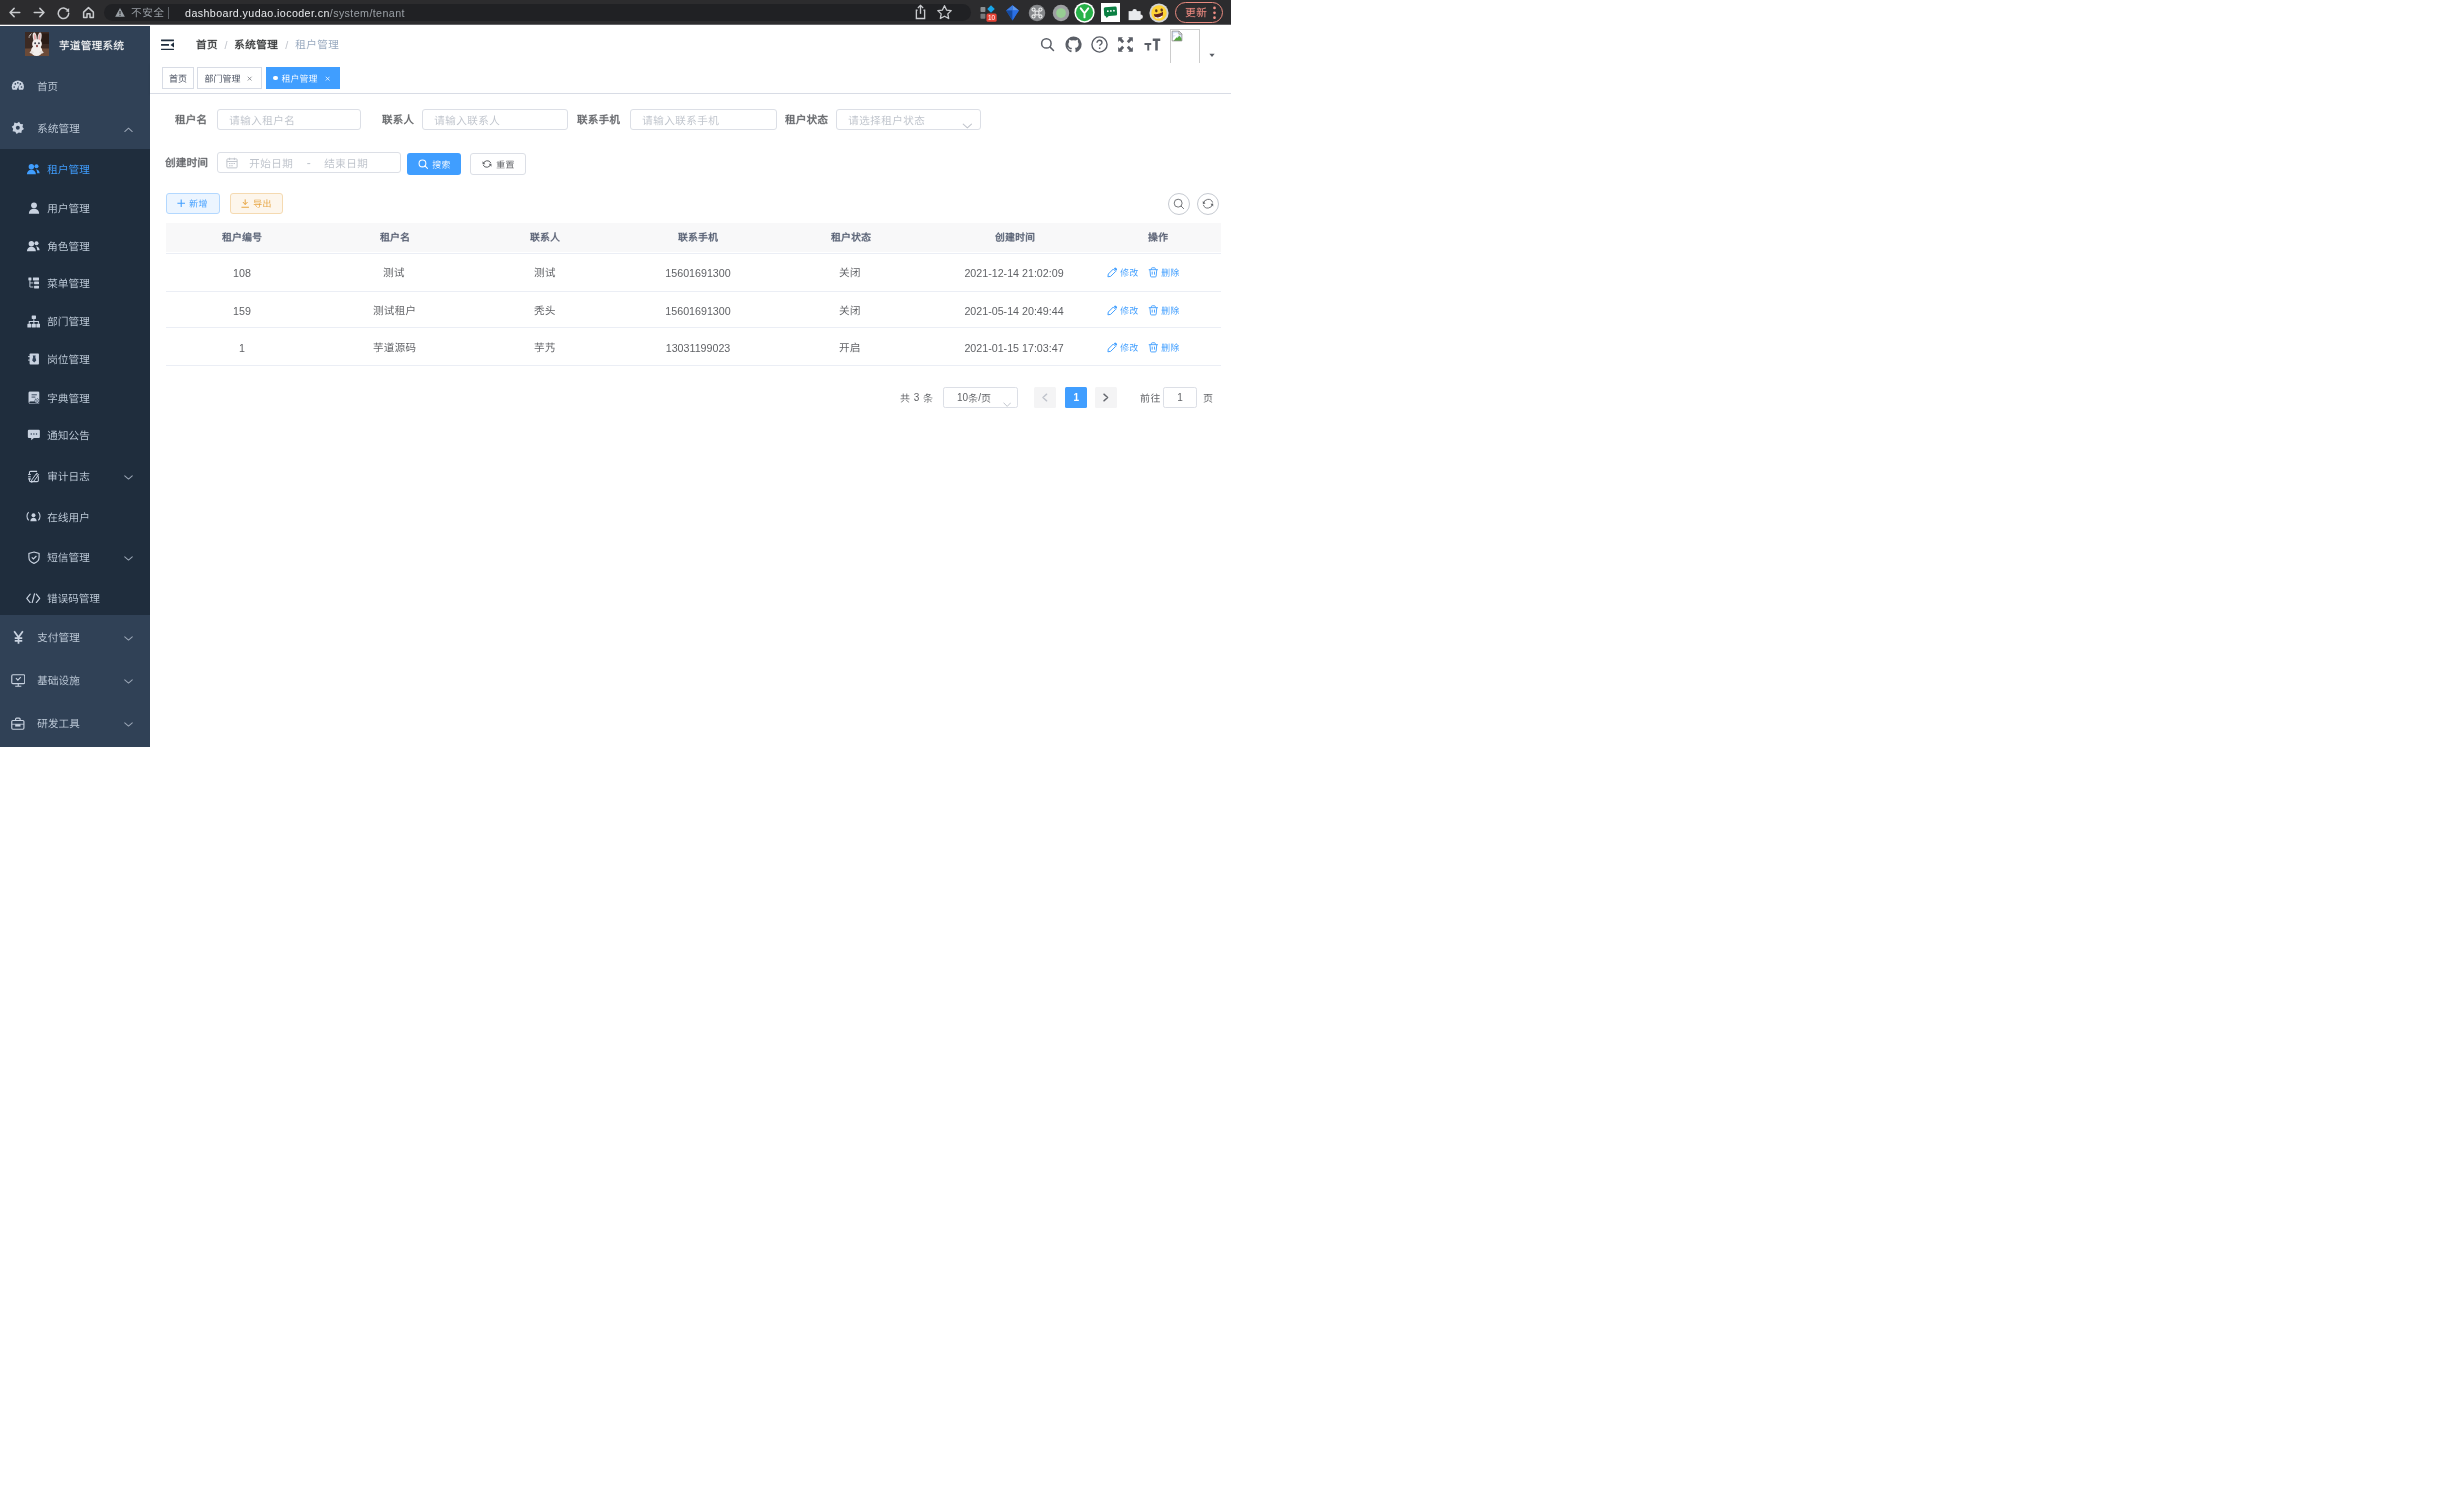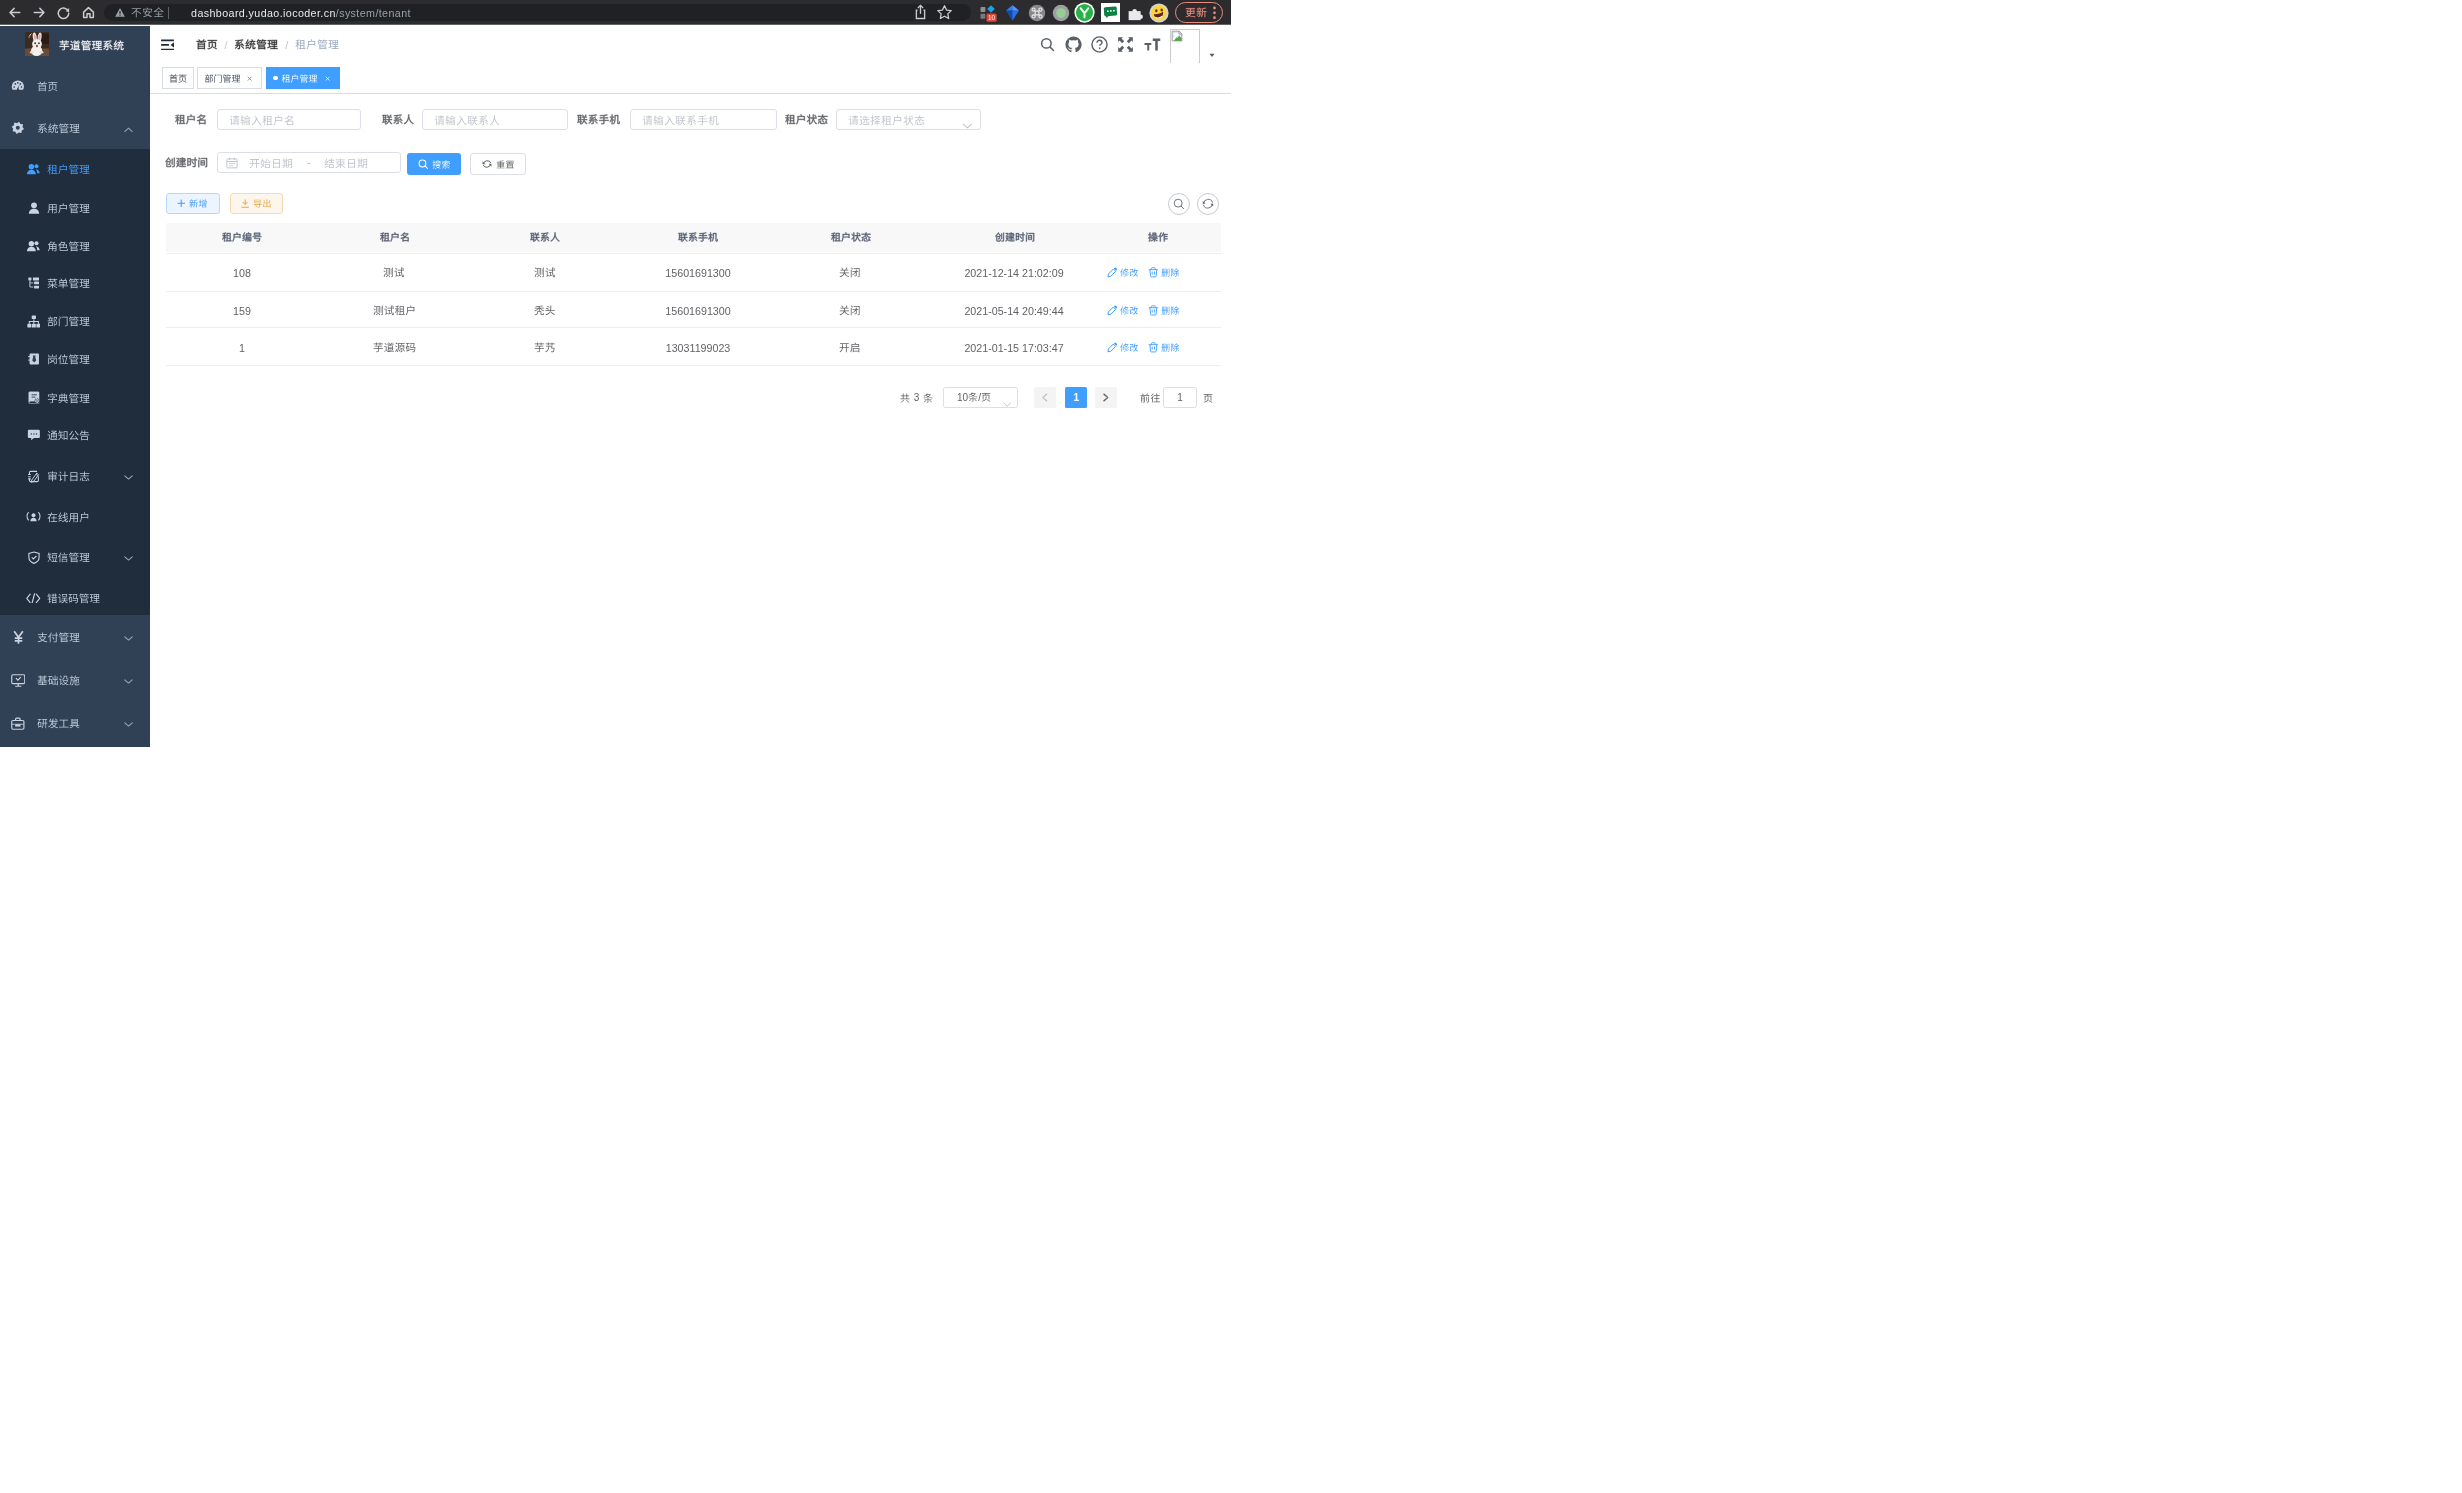--- a/index.html
+++ b/index.html
@@ -66,21 +66,21 @@
         </svg>
       </span>
       <span style="margin-left:5.3px;display:flex">
         <svg class="z" style="width:33px;height:10.7px;vertical-align:middle;" viewBox="0 -880 3120 1000" fill="#9aa0a6">
           <use href="#u4E0D" x="0"></use>
           <use href="#u5B89" x="1060"></use>
           <use href="#u5168" x="2120"></use>
         </svg>
       </span>
       <span style="margin-left:4.6px;width:0.8px;height:12px;background:#5f6368"></span>
-      <span class="urlw" style="margin-left:22px;letter-spacing:0.4px">dashboard.yudao.iocoder.cn<span class="urlg">/system/tenant</span></span>
+      <span class="urlw" style="margin-left:16px;letter-spacing:0.4px">dashboard.yudao.iocoder.cn<span class="urlg">/system/tenant</span></span>
       <span style="position:absolute;right:43px;display:flex">
         <svg width="15" height="17" viewBox="0 0 20 22" style="">
           <path d="M6 8H4.5v11h11V8H14" fill="none" stroke="#c8cacd" stroke-width="1.8"></path>
           <path d="M10 1.8v11" stroke="#c8cacd" stroke-width="1.8"></path>
           <path d="M6.5 5 10 1.5 13.5 5" fill="none" stroke="#c8cacd" stroke-width="1.8"></path>
         </svg>
       </span>
       <span style="position:absolute;right:18px;display:flex">
         <svg width="17" height="17" viewBox="0 0 22 22" style="">
           <path d="M11 2.2l2.7 5.6 6 .8-4.4 4.2 1.1 6-5.4-3-5.4 3 1.1-6L2.3 8.6l6-.8z" fill="none" stroke="#c8cacd" stroke-width="1.7" stroke-linejoin="round"></path>
@@ -981,21 +981,21 @@
     <div class="abs flex" style="left:750px;top:293px;height:21px;font-size:10px;color:#606266;gap:2.3px">
       <svg class="z" style="width:10px;height:10px;vertical-align:middle;" viewBox="0 -880 1000 1000" fill="#606266">
         <use href="#u5171" x="0"></use>
       </svg>
       <span style="margin:0 1.5px">3</span>
       <svg class="z" style="width:10px;height:10px;vertical-align:middle;" viewBox="0 -880 1000 1000" fill="#606266">
         <use href="#u6761" x="0"></use>
       </svg>
     </div>
     <div class="inp" style="left:793px;top:293px;width:75px;height:21px;border-radius:2.3px">
-      <span style="margin-left:13px;font-size:10px;color:#606266;display:flex;align-items:flex-start">10<svg class="z" style="width:10px;height:10px;vertical-align:middle;" viewBox="0 -880 1000 1000" fill="#606266">
+      <span style="margin-left:13px;font-size:10px;color:#606266;display:flex;align-items:flex-end">10<svg class="z" style="width:10px;height:10px;vertical-align:middle;" viewBox="0 -880 1000 1000" fill="#606266">
           <use href="#u6761" x="0"></use>
         </svg>/<svg class="z" style="width:10px;height:10px;vertical-align:middle;" viewBox="0 -880 1000 1000" fill="#606266">
           <use href="#u9875" x="0"></use>
         </svg></span>
       <span style="position:absolute;right:6px;top:8px"><svg width="8.4" height="5.3" viewBox="0 0 11 7">
           <path d="M1 1.2 5.5 5.8 10 1.2" fill="none" stroke="#c0c4cc" stroke-width="1.3" stroke-linecap="round"></path>
         </svg></span>
     </div>
     <div class="pgbox" style="left:884px;width:22.4px;background:#f4f4f5">
       <svg width="7.6" height="9" viewBox="0 0 10 12" style="">

